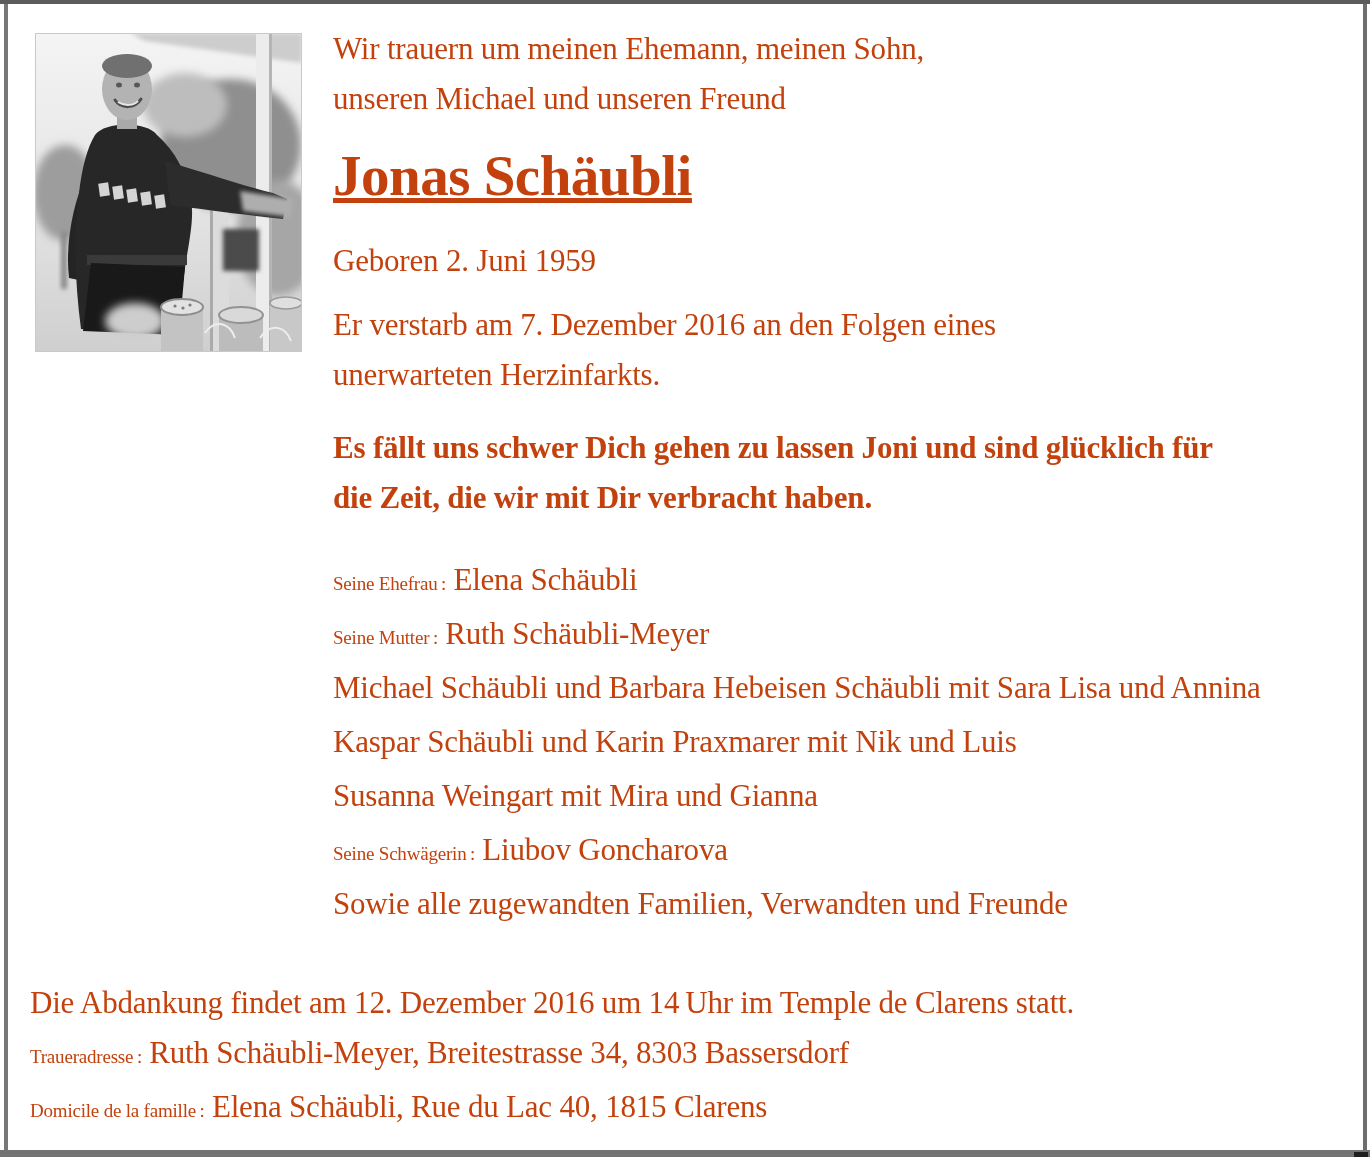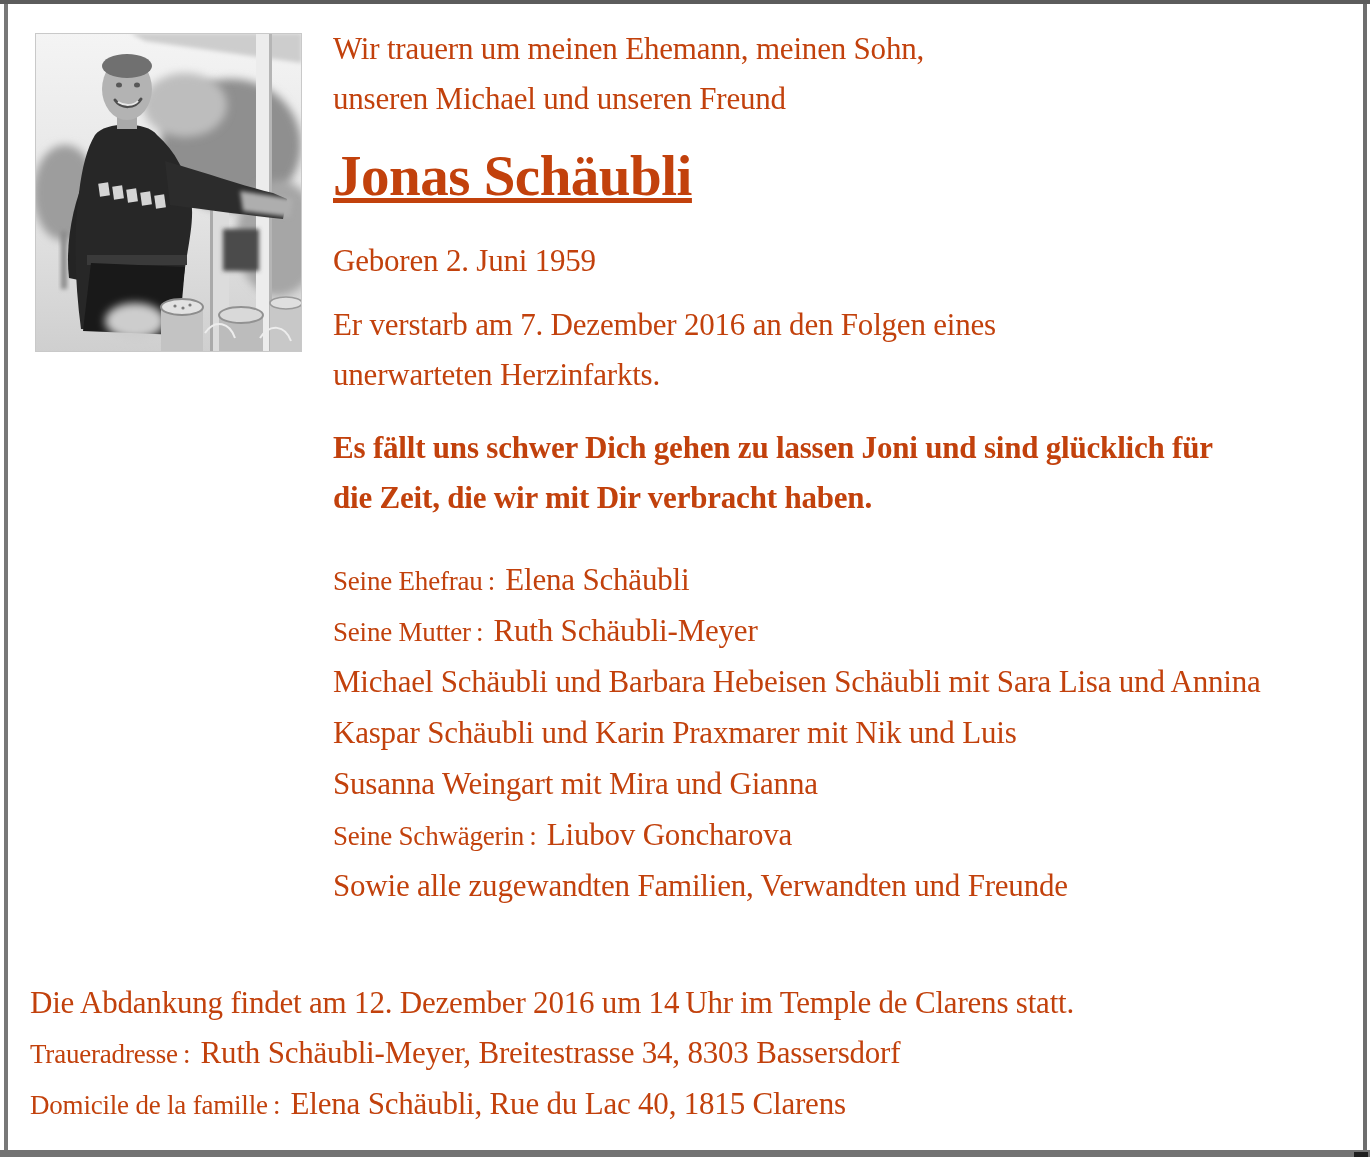--- a/index.html
+++ b/index.html
@@ -53,21 +53,21 @@
     top: 145px;
     margin: 0;
     font-size: 57px;
     font-weight: bold;
     line-height: 1.1;
     white-space: nowrap;
     letter-spacing: -0.5px;
     text-decoration: underline;
   }
 
-  .rel-label { font-size: 27px; }
+  .rel-label { font-size: 19px; }
   .rel-label:not(:empty) { margin-right: 0.38em; }
 
   .footer {
     position: absolute;
     left: 30px;
     top: 978px;
     font-size: 31px;
     line-height: 50px;
     letter-spacing: -0.2px;
   }

